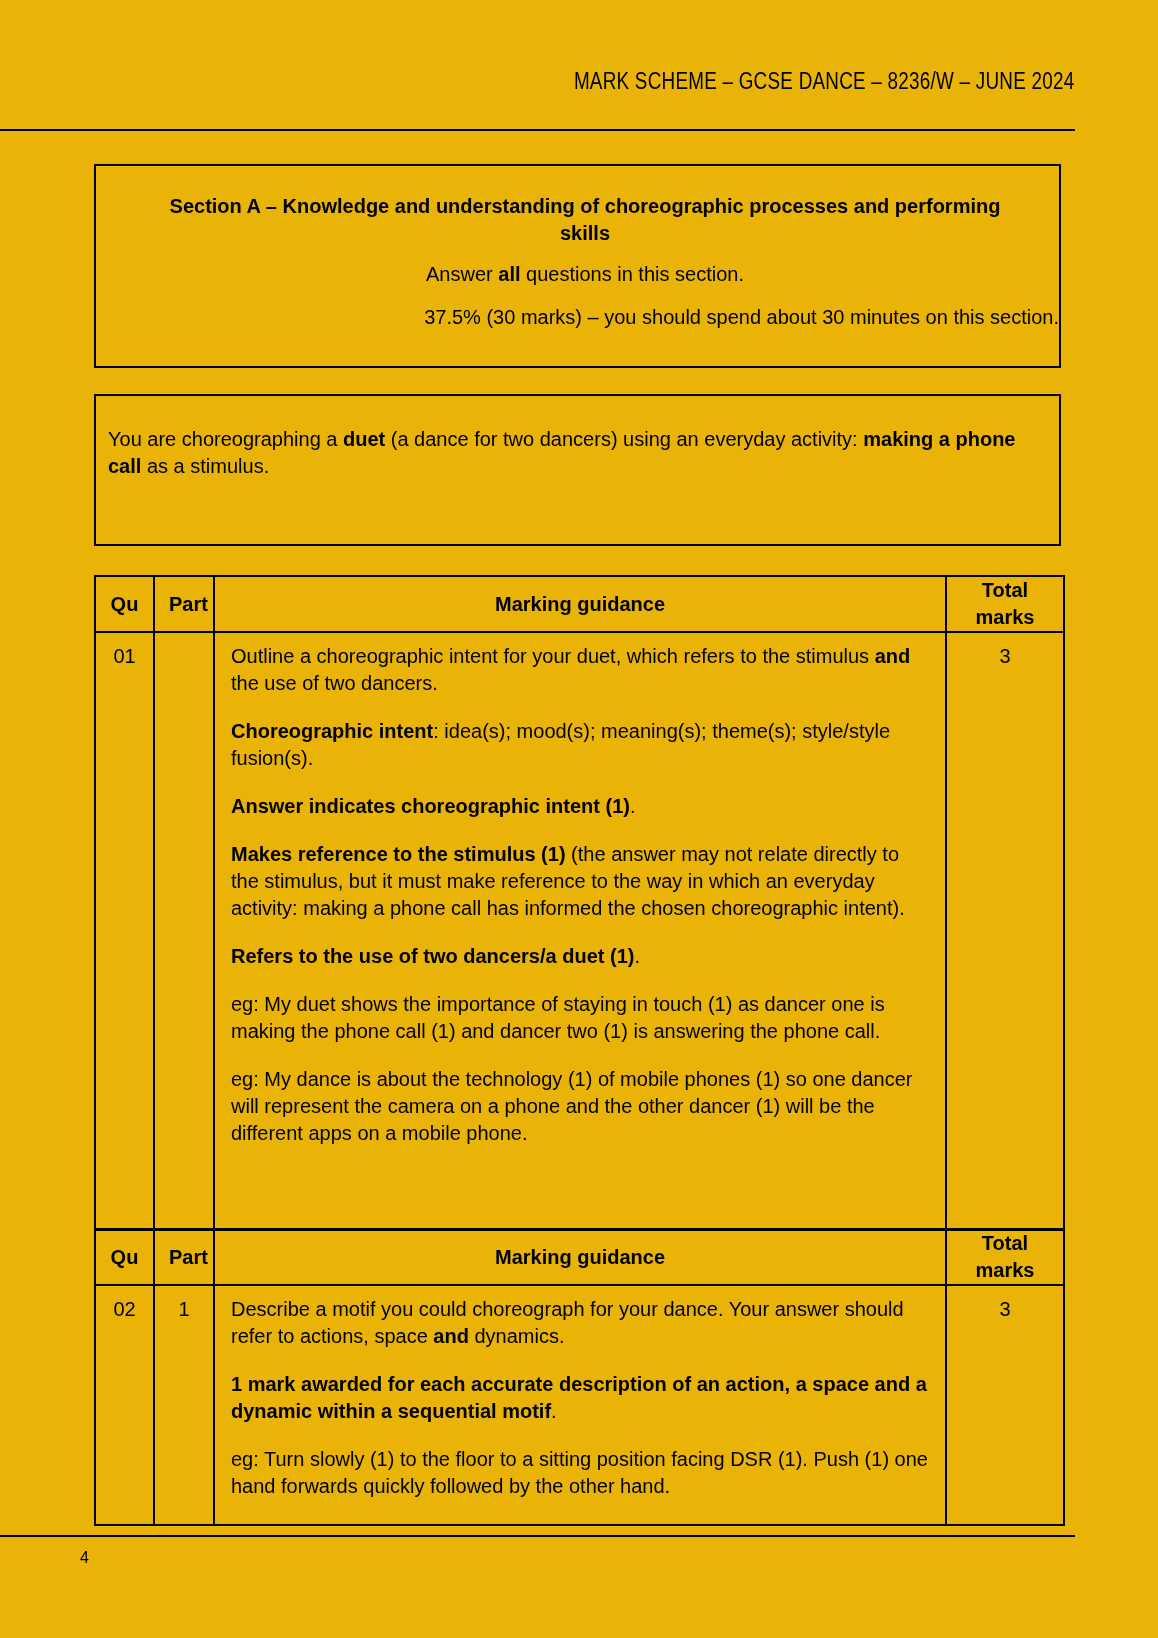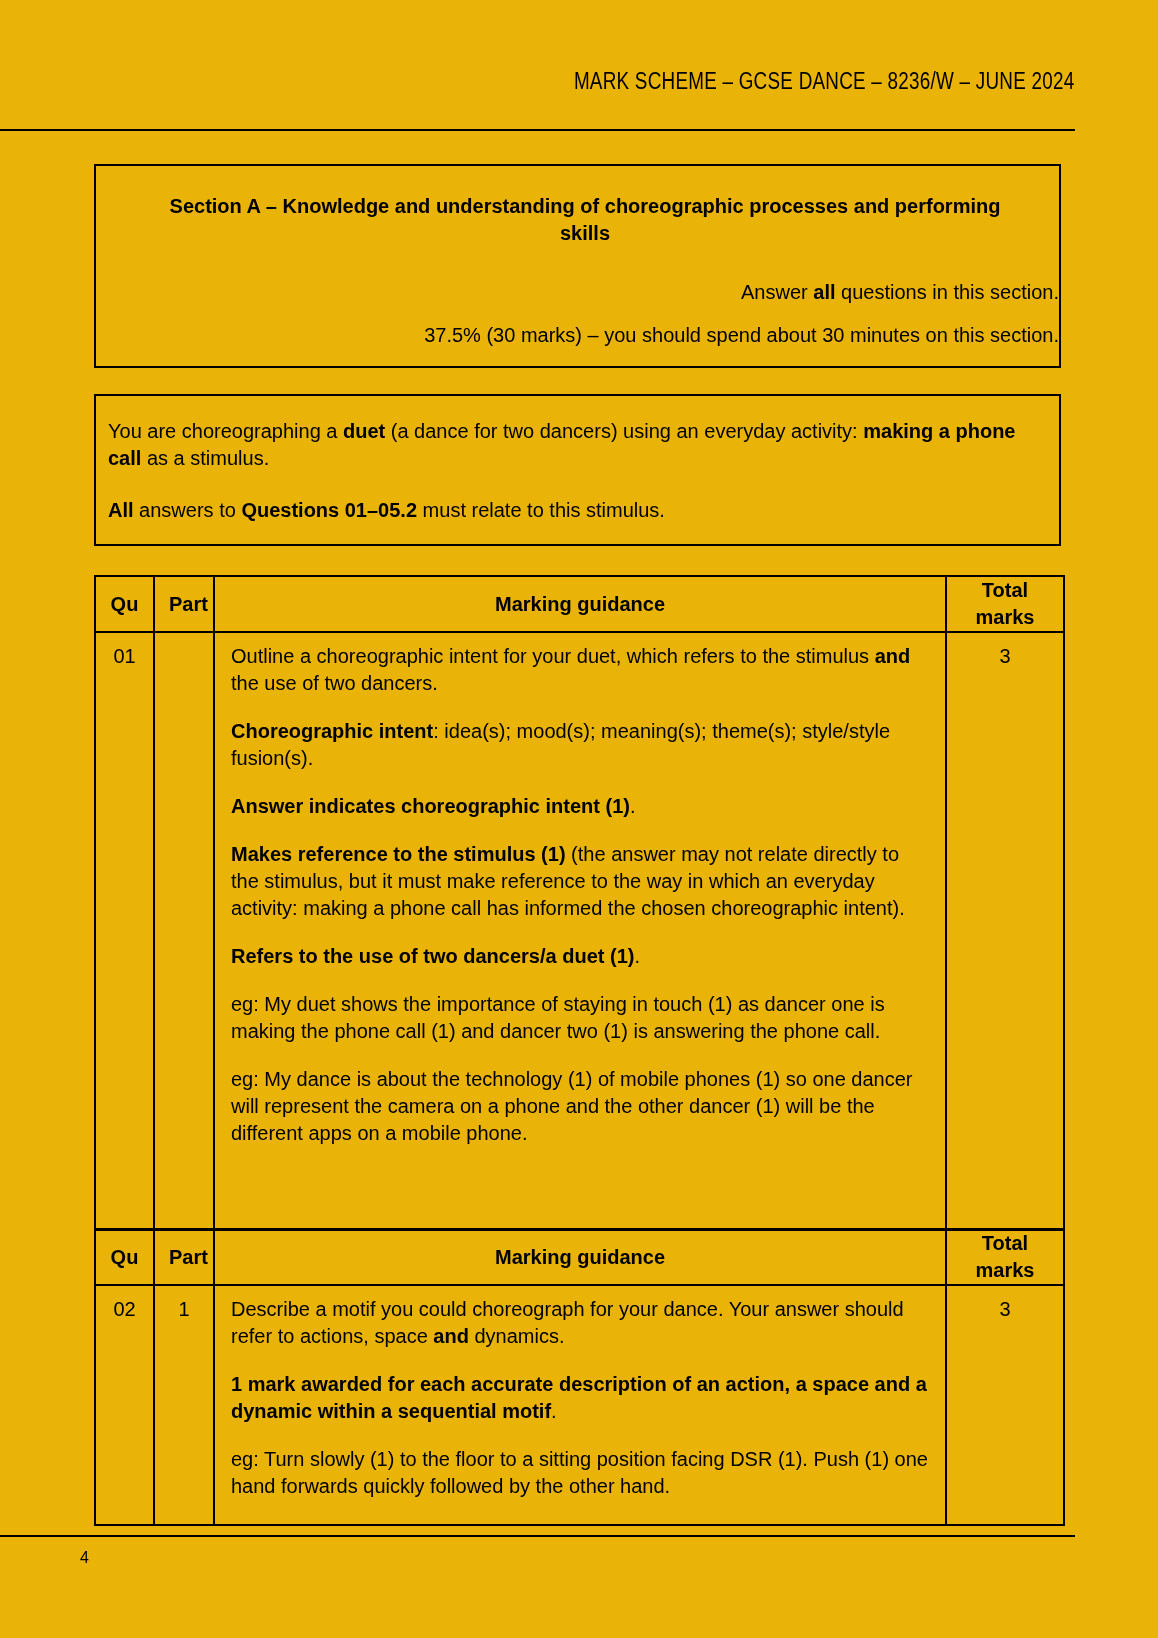--- a/index.html
+++ b/index.html
@@ -45,27 +45,27 @@
     top: 164px;
     height: 204px;
     text-align: center;
     padding-left: 15px;
   }
   .box-title {
     font-weight: bold;
     max-width: 850px;
     margin: 27px auto 0;
   }
-  .answer-line { margin-top: 32px; text-align: right; }
+  .answer-line { margin-top: 14px; }
   .timing-line { margin-top: 16px; text-align: right; }
 
   .box-stimulus {
     top: 394px;
     height: 152px;
-    padding: 22px 16px 0 12px;
+    padding: 30px 16px 0 12px;
   }
   .box-stimulus p { margin: 0; }
   .box-stimulus p.stim-para2 { margin-top: 25px; }
 
   table.mark-table {
     position: absolute;
     left: 94px;
     border-collapse: collapse;
     table-layout: fixed;
     width: 969px;
@@ -113,21 +113,20 @@
   <div class="rule rule-top"></div>
 
   <div class="box box-section">
     <div class="box-title">Section A – Knowledge and understanding of choreographic processes and performing skills</div>
     <div class="answer-line"><span>Answer </span><b>all</b><span> questions in this section.</span></div>
     <div class="timing-line">37.5% (30 marks) – you should spend about 30 minutes on this section.</div>
   </div>
 
   <div class="box box-stimulus">
     <p class="stim-para"><span>You are choreographing a </span><b>duet</b><span> (a dance for two dancers) using an everyday activity: </span><b>making a phone call</b><span> as a stimulus.</span></p>
-    <p class="stim-para stim-para2"><b>All</b><span> answers to </span><b>Questions 01–05.2</b><span> must relate to this stimulus.</span></p>
   </div>
 
   <table class="mark-table table1">
     <colgroup>
       <col style="width:59px">
         <col style="width:60px">
         <col style="width:732px">
         <col style="width:118px">
     </colgroup>
     <tbody>

